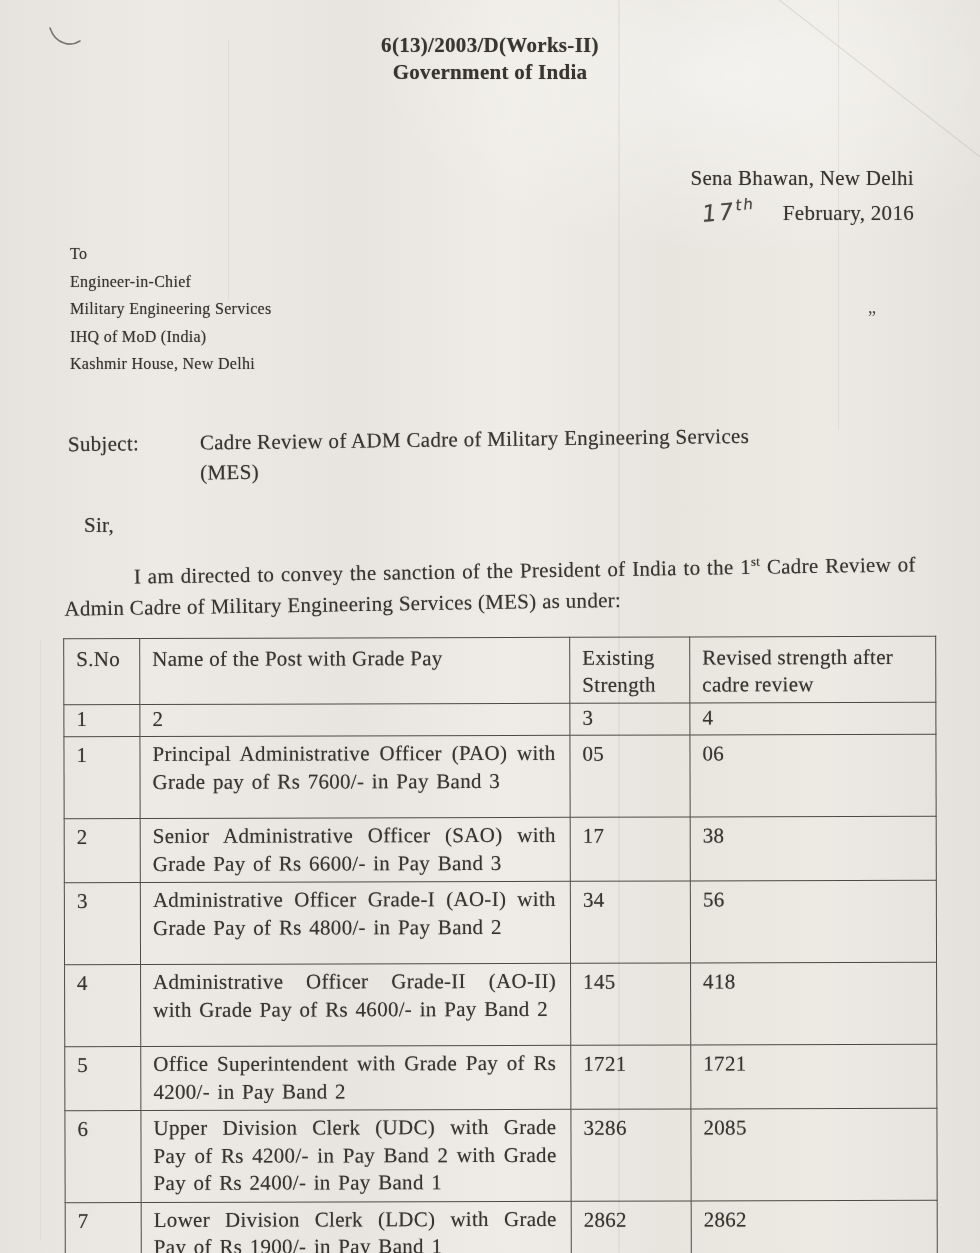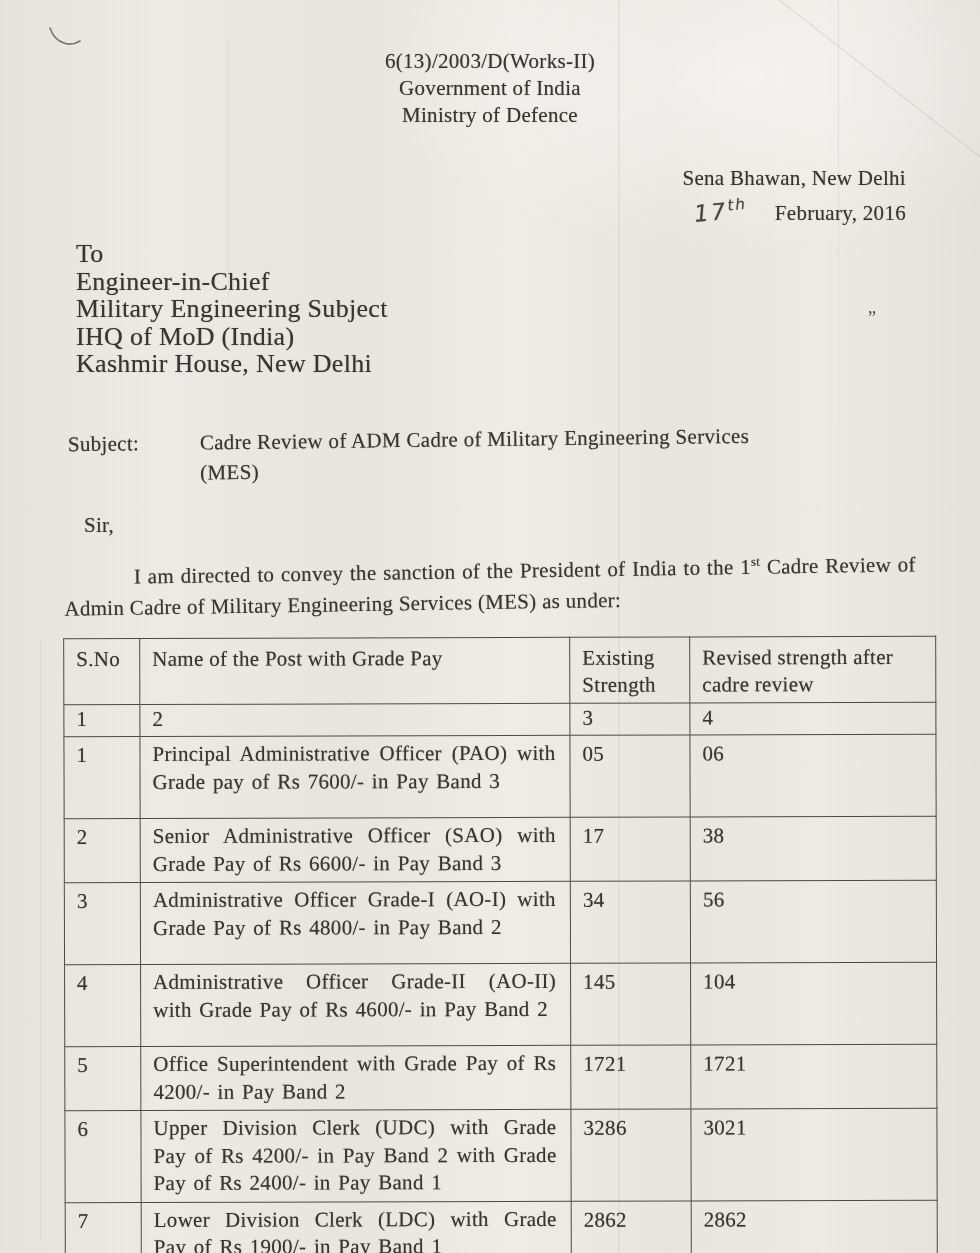--- a/index.html
+++ b/index.html
@@ -17,31 +17,31 @@
   .crease{ position:absolute; background:rgba(110,104,94,.10); pointer-events:none; }
   .crease.v1{ left:228px; top:40px;  width:1px; height:260px; }
   .crease.v2{ left:618px; top:0;     width:2px; height:1253px; background:rgba(110,104,94,.07);}
   .crease.v3{ left:838px; top:0;     width:1px; height:430px; }
   .crease.v4{ left:40px;  top:640px; width:1px; height:600px; background:rgba(110,104,94,.06);}
   .fold-tr{ position:absolute; right:-60px; top:86px; width:300px; height:1px;
             background:rgba(110,104,94,.18); transform:rotate(38deg); }
   .pen-squiggle{ position:absolute; left:44px; top:22px; }
 
   
-  .header-block{ position:absolute; top:48px; left:0; width:100%; text-align:center;
-                 font-size:21px; line-height:27px; }
+  .header-block{ position:absolute; top:32px; left:0; width:100%; text-align:center;
+                 font-size:21px; line-height:27px;font-weight:bold; }
   
-  .date-block{ position:absolute; top:166px; right:74px; text-align:center; font-size:21px; }
+  .date-block{ position:absolute; top:166px; right:66px; text-align:center; font-size:21px; }
   .date-line2{ margin-top:6px; display:flex; justify-content:flex-end; align-items:baseline; gap:28px; }
   .handwritten{ font-family:"DejaVu Sans",sans-serif; font-size:23px; color:#4a463f;
                 transform:rotate(-5deg) skewX(-10deg); display:inline-block; letter-spacing:2px;}
   .handwritten sup{ font-size:15px; }
 
   
-  .address-block{ position:absolute; top:240px; left:76px; font-size:26px; line-height:27.5px; }
+  .address-block{ position:absolute; top:240px; left:70px; font-size:16px; line-height:27.5px; }
 
   
   .subject-block{ position:absolute; top:424px; left:68px; width:840px;
                   display:flex; transform:rotate(-0.7deg); font-size:21px; line-height:30px;}
   .subject-label{ width:132px; flex:none; }
   
   .salutation{ position:absolute; top:513px; left:84px; font-size:21px; }
   .intro{ position:absolute; top:550px; left:64px; width:852px; font-size:21px;
           line-height:31px; text-align:justify; text-indent:70px;
           transform:rotate(-0.9deg); }
@@ -70,35 +70,34 @@
 <div class="crease v4"></div>
 <div class="fold-tr"></div>
 <svg class="pen-squiggle" width="48" height="30" viewBox="0 0 48 30">
   <path d="M6 6 q4 12 14 15 q8 3 16 -2" fill="none" stroke="#4a463f" stroke-width="1.6" stroke-linecap="round" opacity="0.7"></path>
 </svg>
 <div class="ink-speck">”</div>
 
 <div class="header-block typ">
   <div>6(13)/2003/D(Works-II)</div>
   <div>Government of India</div>
-  <div>Ministry of Defence</div>
 </div>
 
 <div class="date-block typ">
   <div>Sena Bhawan, New Delhi</div>
   <div class="date-line2">
     <span class="handwritten"><span>17</span><sup>th</sup></span>
     <span>February, 2016</span>
   </div>
 </div>
 
 <div class="address-block typ">
   <div>To</div>
   <div>Engineer-in-Chief</div>
-  <div>Military Engineering Subject</div>
+  <div>Military Engineering Services</div>
   <div>IHQ of MoD (India)</div>
   <div>Kashmir House, New Delhi</div>
 </div>
 
 <div class="subject-block typ">
   <div class="subject-label">Subject:</div>
   <div>
     <div>Cadre Review of ADM Cadre of Military Engineering Services</div>
     <div>(MES)</div>
   </div>
@@ -148,35 +147,35 @@
     <td class="num">3</td>
     <td class="name">Administrative Officer Grade-I (AO-I) with Grade Pay of Rs 4800/- in Pay Band 2</td>
     <td class="num">34</td>
     <td class="num">56</td>
   </tr>
 
   <tr class="r-h3">
     <td class="num">4</td>
     <td class="name">Administrative Officer Grade-II (AO-II) with Grade Pay of Rs 4600/- in Pay Band 2</td>
     <td class="num">145</td>
-    <td class="num">104</td>
+    <td class="num">418</td>
   </tr>
 
   <tr class="r-h2">
     <td class="num">5</td>
     <td class="name">Office Superintendent with Grade Pay of Rs 4200/- in Pay Band 2</td>
     <td class="num">1721</td>
     <td class="num">1721</td>
   </tr>
 
   <tr class="r-h3">
     <td class="num">6</td>
     <td class="name">Upper Division Clerk (UDC) with Grade Pay of Rs 4200/- in Pay Band 2 with Grade Pay of Rs 2400/- in Pay Band 1</td>
     <td class="num">3286</td>
-    <td class="num">3021</td>
+    <td class="num">2085</td>
   </tr>
 
   <tr class="r-h2">
     <td class="num">7</td>
     <td class="name">Lower Division Clerk (LDC) with Grade Pay of Rs 1900/- in Pay Band 1</td>
     <td class="num">2862</td>
     <td class="num">2862</td>
   </tr>
 </tbody>
   </table>

